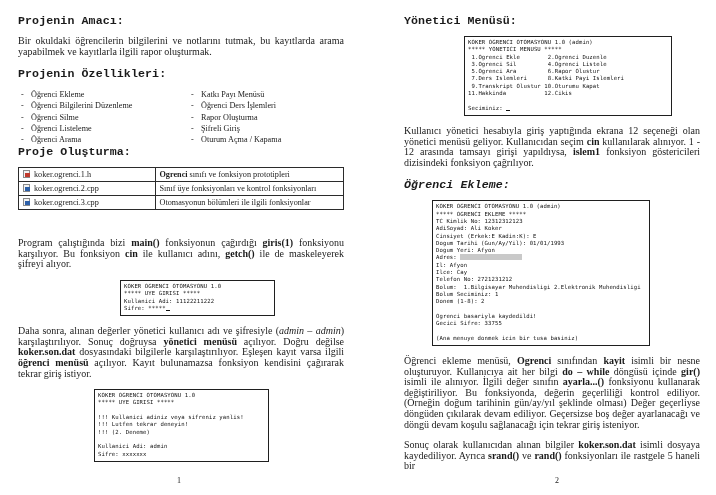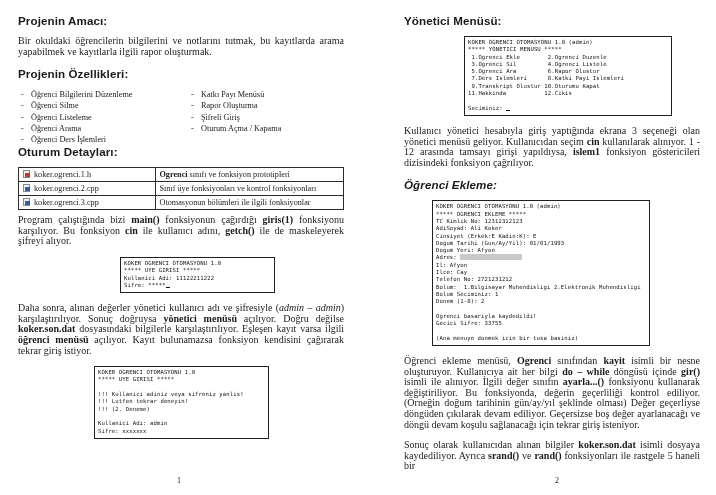--- a/index.html
+++ b/index.html
@@ -24,21 +24,21 @@
     position: relative;
     width: 358px;
     height: 495px;
     box-sizing: border-box;
     padding: 14px 16px 0 16px;
   }
   .col-left { padding-left: 18px; padding-right: 14px; }
   .col-right { padding-left: 46px; }
 
   h2.heading {
-    font-family: Liberation Sans, sans-serif;
+    font-family: Liberation Mono, monospace;
     font-weight: bold;
     font-size: 11.6px;
     margin: 0 0 9px 0;
     letter-spacing: 0.1px;
   }
   h2.heading-italic {
     font-style: italic;
   }
   .gap-top { margin-top: 14px; }
 
@@ -69,21 +69,21 @@
   ul.features li::before {
     content: "-";
     position: absolute;
     left: 3px;
     top: 0;
   }
 
   table.files {
     border-collapse: collapse;
     width: 100%;
-    margin: 2px 0 5px 0;
+    margin: 2px 0 28px 0;
     font-size: 8.2px;
     border-radius: 18px;
   }
   table.files td {
     border: 1px solid #2b2b2b;
     padding: 1px 4px;
     line-height: 11px;
   }
   td.fname {
     width: 42%;
@@ -167,32 +167,33 @@
 
   <div class="col col-left">
 
     <h2 class="heading">Projenin Amacı:</h2>
 
     <p class="body">Bir okuldaki öğrencilerin bilgilerini ve notlarını tutmak, bu kayıtlarda arama yapabilmek ve kayıtlarla ilgili rapor oluşturmak.</p>
 
     <h2 class="heading gap-top">Projenin Özellikleri:</h2>
 
     <ul class="features">
+      <li>Öğrenci Ekleme</li>
       <li>Öğrenci Bilgilerini Düzenleme</li>
       <li>Öğrenci Silme</li>
       <li>Öğrenci Listeleme</li>
       <li>Öğrenci Arama</li>
+      <li>Katkı Payı Menüsü</li>
       <li>Öğrenci Ders İşlemleri</li>
-      <li>Katkı Payı Menüsü</li>
       <li>Rapor Oluşturma</li>
       <li>Şifreli Giriş</li>
       <li>Oturum Açma / Kapama</li>
     </ul>
 
-    <h2 class="heading gap-top">Oturum Detayları:</h2>
+    <h2 class="heading gap-top">Proje Oluşturma:</h2>
 
     <table class="files">
       <tbody>
         <tr>
           <td class="fname"><span class="ficon h"></span><span>koker.ogrenci.1.h</span></td>
           <td class="fdesc bold-lead"><b>Ogrenci</b><span> sınıfı ve fonksiyon prototipleri</span></td>
         </tr>
         <tr>
           <td class="fname"><span class="ficon cpp"></span><span>koker.ogrenci.2.cpp</span></td>
           <td class="fdesc">Sınıf üye fonksiyonları ve kontrol fonksiyonları</td>
@@ -231,21 +232,21 @@
     <div class="console console-admin"><span>KOKER OGRENCI OTOMASYONU 1.0 (admin)</span>
 <span>***** YONETICI MENUSU *****</span>
 <span> 1.Ogrenci Ekle        2.Ogrenci Duzenle</span>
 <span> 3.Ogrenci Sil         4.Ogrenci Listele</span>
 <span> 5.Ogrenci Ara         6.Rapor Olustur</span>
 <span> 7.Ders Islemleri      8.Katki Payi Islemleri</span>
 <span> 9.Transkript Olustur 10.Oturumu Kapat</span>
 <span>11.Hakkinda           12.Cikis</span>
 <span class="blank"></span><span>Seciminiz: </span><span class="cursor"></span></div>
 
-    <p class="body"><span>Kullanıcı yönetici hesabıyla giriş yaptığında ekrana 3 seçeneği olan yönetici menüsü geliyor. Kullanıcıdan seçim </span><b>cin</b><span> kullanılarak alınıyor. 1 - 12 arasında tamsayı girişi yapıldıysa, </span><b>islem1</b><span> fonksiyon göstericileri dizisindeki fonksiyon çağrılıyor.</span></p>
+    <p class="body"><span>Kullanıcı yönetici hesabıyla giriş yaptığında ekrana 12 seçeneği olan yönetici menüsü geliyor. Kullanıcıdan seçim </span><b>cin</b><span> kullanılarak alınıyor. 1 - 12 arasında tamsayı girişi yapıldıysa, </span><b>islem1</b><span> fonksiyon göstericileri dizisindeki fonksiyon çağrılıyor.</span></p>
 
     <h2 class="heading heading-italic gap-top">Öğrenci Ekleme:</h2>
 
     <div class="console console-ekleme"><span>KOKER OGRENCI OTOMASYONU 1.0 (admin)</span>
 <span>***** OGRENCI EKLEME *****</span>
 <span>TC Kimlik No: 12312312123</span>
 <span>AdiSoyad: Ali Koker</span>
 <span>Cinsiyet (Erkek:E Kadin:K): E</span>
 <span>Dogum Tarihi (Gun/Ay/Yil): 01/01/1993</span>
 <span>Dogum Yeri: Afyon</span>

